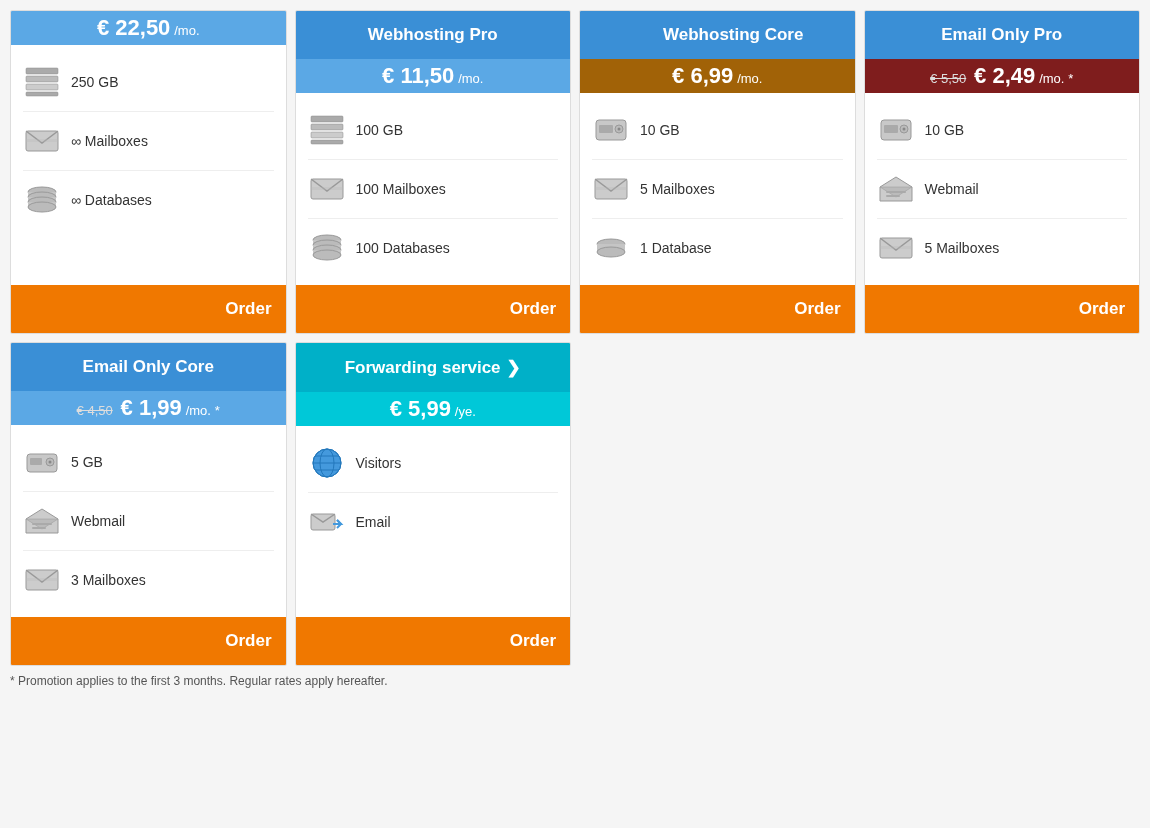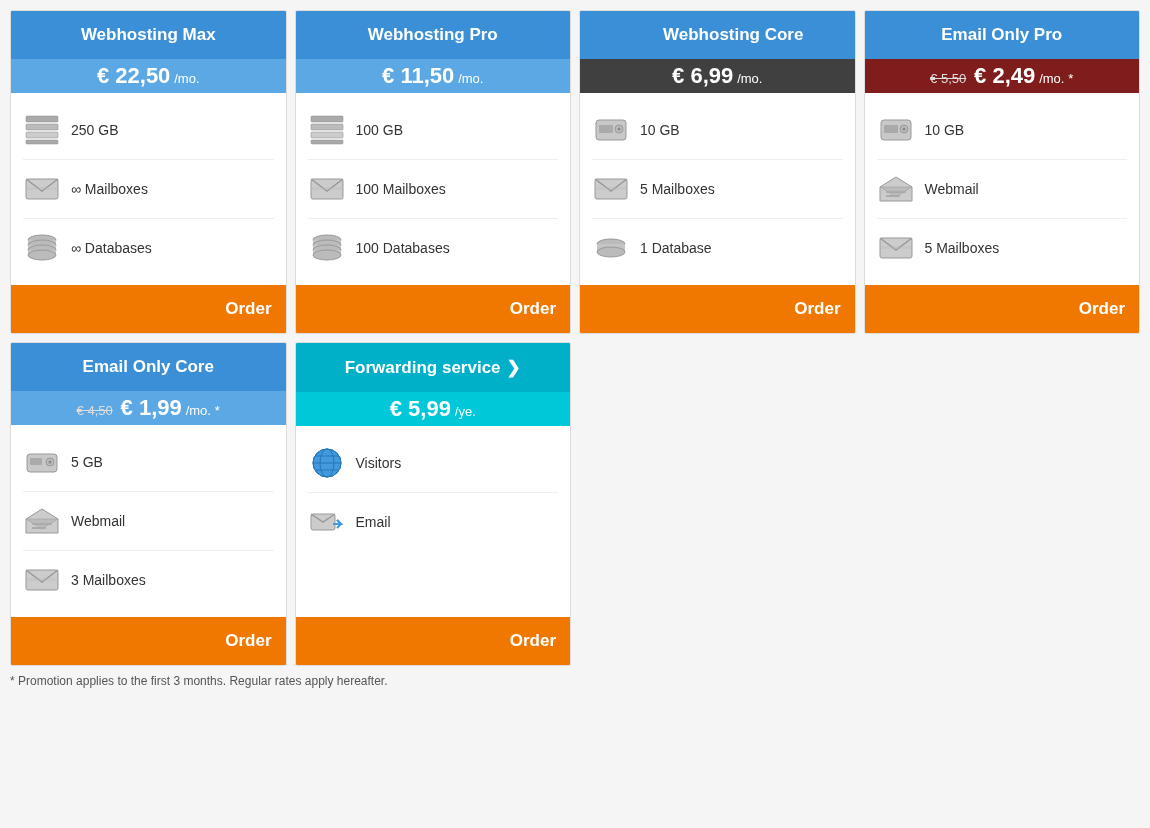--- a/index.html
+++ b/index.html
@@ -94,21 +94,20 @@
       color: #555;
       margin-top: 6px;
     }
   </style>
 </head>
 <body>
 
 <div class="grid">
 
     <div class="card">
-      <div class="card-header" style="background:#3a8fd6;"><span>Webhosting Max</span></div>
       <div class="card-price" style="background:#5ba8e5;">
         
         <span class="price-main">€ 22,50</span>
         <span class="price-unit">/mo.</span>
         
       </div>
       <div class="card-features">
 
     <div class="feature-row">
       <div class="feature-icon">
@@ -199,21 +198,21 @@
           </div>
       <span class="feature-text">100 Databases</span>
     </div>
 
       </div>
       <button class="order-btn">Order</button>
     </div>
 
     <div class="card">
       <div class="card-header" style="background:#3a8fd6;padding-left:40px;"><span>Webhosting Core</span></div>
-      <div class="card-price" style="background:#404040;">
+      <div class="card-price" style="background:#a16207;">
         
         <span class="price-main">€ 6,99</span>
         <span class="price-unit">/mo.</span>
         
       </div>
       <div class="card-features">
 
     <div class="feature-row">
       <div class="feature-icon">
             <svg viewBox="0 0 36 36" width="36" height="36">

